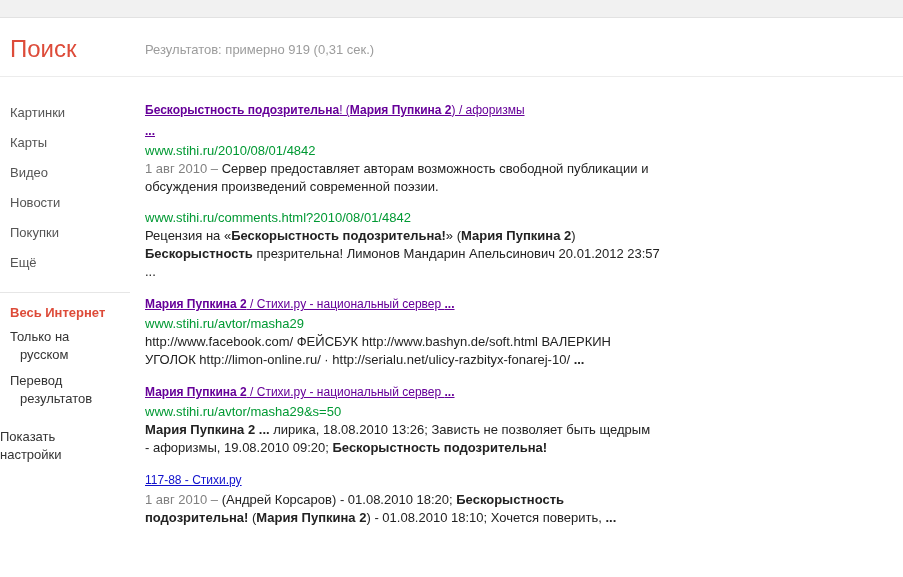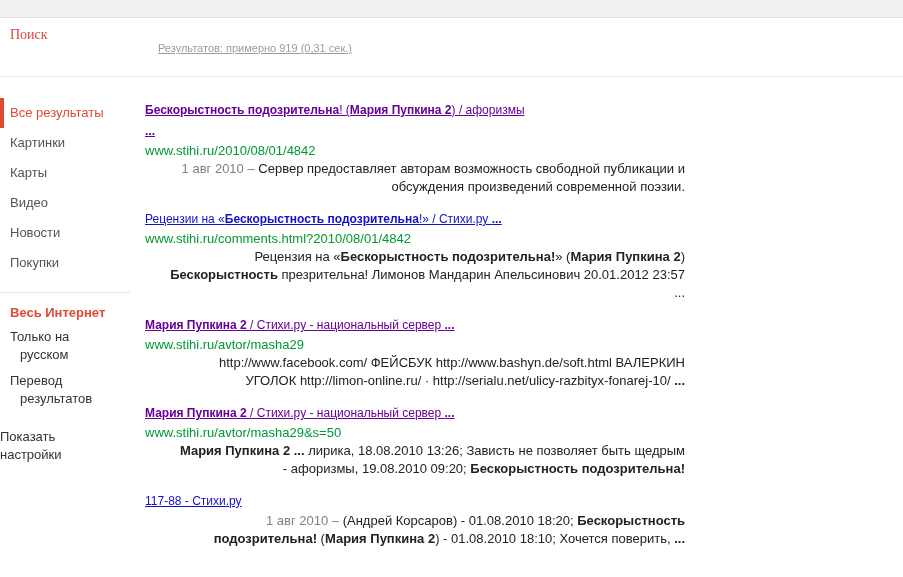--- a/index.html
+++ b/index.html
@@ -1,74 +1,73 @@
 <!DOCTYPE html>
 <html><head>
 <meta charset="utf-8">
 <style>
   html,body{margin:0;padding:0;background:#fff;}
   #app{position:relative;width:903px;height:577px;overflow:hidden;background:#fff;
        font-family:"Liberation Sans","DejaVu Sans",sans-serif;
        --accent:#dd4b39;--blue:#1111cc;--purple:#660099;--green:#009933;--gray:#808080;}
   .topbar{position:absolute;top:0;left:0;width:903px;height:17px;background:#f1f1f1;border-bottom:1px solid #e2e2e2;}
-  .logo{position:absolute;left:10px;top:27px;font-size:14px;color:var(--accent);font-family:Liberation Serif, serif;}
-  .stats{position:absolute;left:158px;top:42px;font-size:11px;color:#9c9c9c;text-decoration:underline;}
+  .logo{position:absolute;left:10px;top:35px;font-size:24px;color:var(--accent);}
+  .stats{position:absolute;left:145px;top:42px;font-size:13px;color:#9c9c9c;}
   .hrule{position:absolute;top:76px;left:0;width:903px;height:0;border-top:1px solid #ececec;}
   .sidebar{position:absolute;left:0;top:98px;width:136px;font-size:13px;}
   .nav-item{line-height:16px;padding:7px 5px 7px 10px;color:#555;cursor:pointer;}
   .nav-item.sel{border-left:4px solid var(--accent);padding-left:6px;color:var(--accent);}
   .sb-rule{border:0;border-top:1px solid #e6e6e6;margin:14px 6px 0 0;}
   .web-header{margin-top:12px;padding-left:10px;font-weight:bold;color:var(--accent);}
   .wraplink{margin-top:8px;padding-left:20px;text-indent:-10px;line-height:18px;color:#333;cursor:pointer;width:80px;}
   .settings{margin-top:20px;line-height:18px;color:#333;cursor:pointer;width:70px;}
   .results{position:absolute;left:145px;top:100px;width:540px;}
   .result{margin-bottom:13px;}
   .rtitle{display:block;font-size:12px;line-height:21px;text-decoration:underline;cursor:pointer;color:var(--blue);}
   .rtitle.visited{color:var(--purple);}
   .rtitle .b{font-weight:bold;}
   .rurl{font-size:13px;line-height:18px;color:var(--green);}
-  .rsnippet{font-size:13px;line-height:18px;color:#222;text-align:right;}
+  .rsnippet{font-size:13px;line-height:18px;color:#222;}
   .rsnippet .b{font-weight:bold;}
   .rsnippet .g{color:var(--gray);}
 </style>
 </head>
 <body>
 
 <div id="app" style="--accent: #dd4b39; --blue: #1111cc; --purple: #660099; --green: #009933; --gray: #808080;">
   <div class="topbar"></div>
   <div class="logo">Поиск</div>
   <div class="stats">Результатов: примерно 919 (0,31 сек.)</div>
   <div class="hrule"></div>
 
   <div class="sidebar">
     <div id="nav">
-        <div class="nav-item sel">Все результаты</div>
         <div class="nav-item">Картинки</div>
         <div class="nav-item">Карты</div>
         <div class="nav-item">Видео</div>
         <div class="nav-item">Новости</div>
         <div class="nav-item">Покупки</div>
+        <div class="nav-item">Ещё</div>
       </div>
     <hr class="sb-rule">
     <div class="web-header">Весь Интернет</div>
     <div id="section-links">
         <div class="wraplink">Только на русском</div>
         <div class="wraplink">Перевод результатов</div>
       </div>
     <div class="settings">Показать настройки</div>
   </div>
 
   <div class="results" id="results">
       <div class="result">
         <a class="rtitle visited"><span class="b ">Бескорыстность подозрительна</span><span class="">! (</span><span class="b ">Мария Пупкина 2</span><span class="">) / афоризмы</span><br><span class="b ">...</span></a>
         <div class="rurl">www.stihi.ru/2010/08/01/4842</div>
         <div class="rsnippet"><span class="g">1 авг 2010 – </span><span class="">Сервер предоставляет авторам возможность свободной публикации и</span><br><span class="">обсуждения произведений современной поэзии.</span></div>
       </div>
       <div class="result">
-        <a class="rtitle"><span class="">Рецензии на «</span><span class="b ">Бескорыстность подозрительна</span><span class="">!» / Стихи.ру </span><span class="b ">...</span></a>
         <div class="rurl">www.stihi.ru/comments.html?2010/08/01/4842</div>
         <div class="rsnippet"><span class="">Рецензия на «</span><span class="b ">Бескорыстность подозрительна!</span><span class="">» (</span><span class="b ">Мария Пупкина 2</span><span class="">)</span><br><span class="b ">Бескорыстность</span><span class=""> презрительна! Лимонов Мандарин Апельсинович 20.01.2012 23:57</span><br><span class="">...</span></div>
       </div>
       <div class="result">
         <a class="rtitle visited"><span class="b ">Мария Пупкина 2</span><span class=""> / Стихи.ру - национальный сервер </span><span class="b ">...</span></a>
         <div class="rurl">www.stihi.ru/avtor/masha29</div>
         <div class="rsnippet"><span class="">http://www.facebook.com/ ФЕЙСБУК http://www.bashyn.de/soft.html ВАЛЕРКИН</span><br><span class="">УГОЛОК http://limon-online.ru/ · http://serialu.net/ulicy-razbityx-fonarej-10/ </span><span class="b ">...</span></div>
       </div>
       <div class="result">
         <a class="rtitle visited"><span class="b ">Мария Пупкина 2</span><span class=""> / Стихи.ру - национальный сервер </span><span class="b ">...</span></a>

